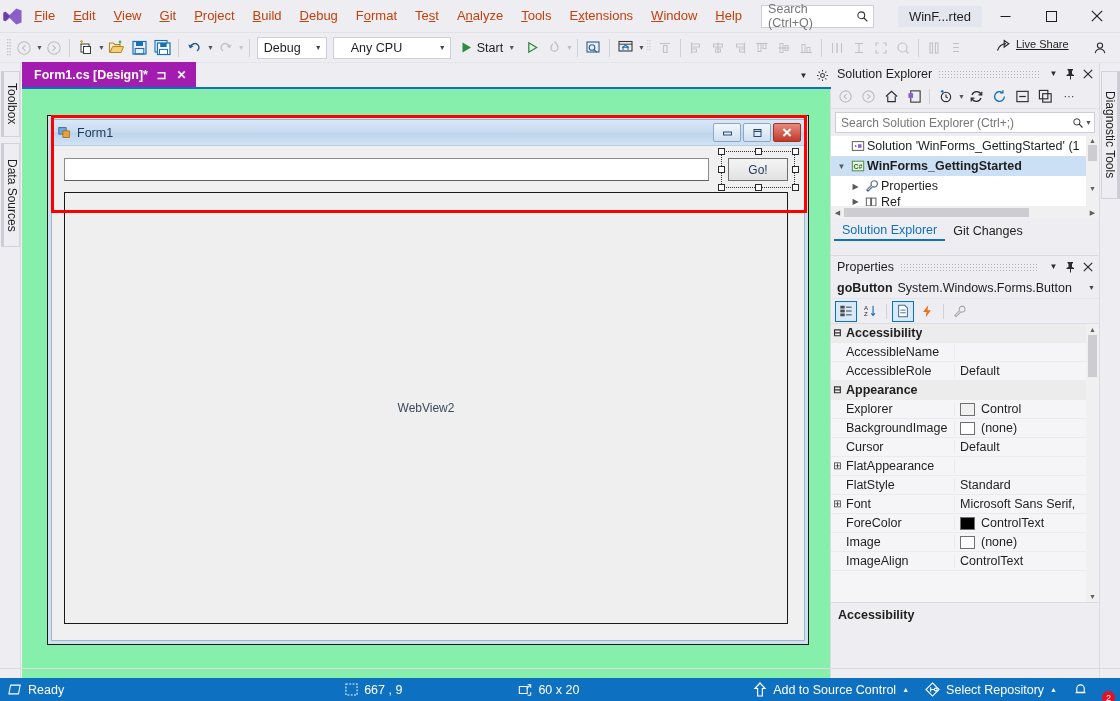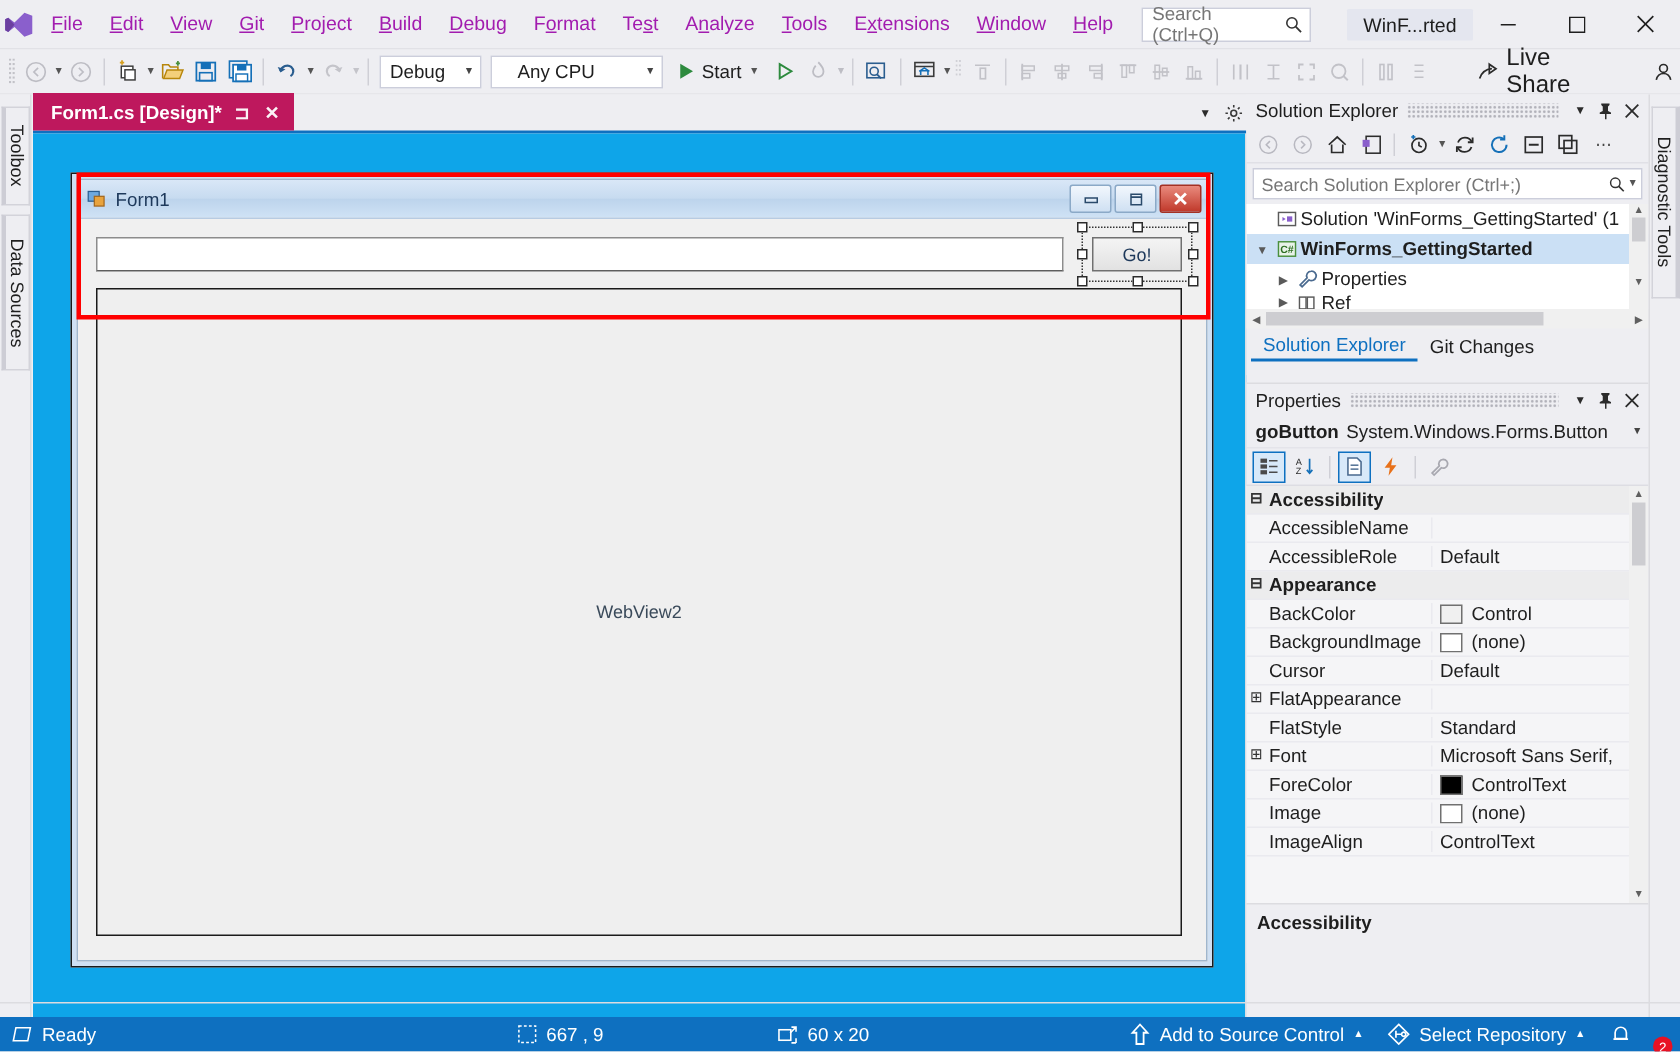--- a/index.html
+++ b/index.html
@@ -17,21 +17,21 @@
 
   
   .titlebar {
     position:absolute; left:0; top:0; width:1120px; height:33px;
     background:#eeeef2; display:flex; align-items:center;
     border-bottom:1px solid #e1e1e6;
   }
   .vs-logo { width:34px; display:flex; align-items:center; justify-content:center; }
   .menu { display:flex; align-items:center; height:33px; }
   .menu-item {
-    padding:3px 9px; font-size:13px; color:#a21caf; cursor:default;
+    padding:3px 9px; font-size:13px; color:#c2410c; cursor:default;
     line-height:18px; white-space:nowrap;
   }
   .menu-item u { text-decoration:underline; }
   .search-box {
     margin-left:10px; width:148px; height:23px; background:#fff;
     border:1px solid #cccedb; display:flex; align-items:center;
     padding:0 4px 0 6px; color:#6d6d6d; font-size:12.5px;
   }
   .search-box .ph { flex:1; color:#767676; }
   .win-title {
@@ -53,21 +53,21 @@
   .tb-grip { width:9px; height:20px; display:flex; align-items:center; justify-content:center; }
   .combo {
     height:22px; background:#fff; border:1px solid #cccedb; display:flex;
     align-items:center; padding:0 4px 0 6px; font-size:12.5px; margin:0 3px;
   }
   .combo .cv { flex:1; white-space:nowrap; }
   .combo .ca { font-size:7px; color:#444; margin-left:6px; }
   .combo-debug { width:70px; }
   .combo-cpu { width:118px;padding-left:17px; }
   .start-btn { display:flex; align-items:center; gap:4px; padding:2px 6px; height:24px; }
-  .live-share { display:flex; align-items:center; gap:5px; padding:2px 6px; height:24px; font-size:16px; }
+  .live-share { display:flex; gap:5px; padding:2px 6px; height:24px; font-size:11px;text-decoration:underline; }
 
   
   .left-rail {
     position:absolute; left:0; top:63px; width:21px; height:615px;
     background:#eeeef2; border-right:1px solid #dcdce0;
   }
   .vtab {
     position:absolute; left:1px; width:19px;
     background:#eeeef2; border:1px solid #d3d3da; border-left:3px solid #cdcdd5;
     display:flex; align-items:center; justify-content:center;
@@ -79,30 +79,30 @@
   #vtab-toolbox { top:8px; height:66px; }
   #vtab-datasources { top:80px; height:104px; }
 
   
   .tabstrip {
     position:absolute; left:22px; top:63px; width:809px; height:26px;
     background:#eeeef2; border-bottom:2px solid #0e70c0;
     display:flex; align-items:flex-end;
   }
   .doc-tab {
-    height:25px; background:#be185d; color:#fff; display:flex; align-items:center;
+    height:25px; background:#a21caf; color:#fff; display:flex; align-items:center;
     gap:7px; padding:0 8px 0 12px; font-size:12.5px; font-weight:bold;
   }
   .tab-pin, .tab-close { font-size:12px; opacity:.95; width:13px; text-align:center; }
   .tabstrip-right { margin-left:auto; display:flex; align-items:center; gap:2px; padding-bottom:3px; }
 
   
   .designer {
     position:absolute; left:22px; top:89px; width:809px; height:589px;
-    background:#0ea5e9; border-right:1px solid #dcdce0;
+    background:#86efac; border-right:1px solid #dcdce0;
   }
   .form-window {
     position:absolute; left:25px; top:26px; width:762px; height:530px;
     background:#eff0f1; border:1px solid #1a1a1a;
     box-shadow:0 0 0 3px #cfe0f3 inset;
   }
   .form-chrome {
     position:absolute; left:3px; top:3px; right:3px; bottom:3px;
     background:#f0f0f0; border:1px solid #9fb6cd;
   }
@@ -877,21 +877,21 @@
           </div>
           <div class="prow cat">
             <span class="pexp">⊟</span>
             <span class="pname">Appearance</span>
             <span class="pval">
               <span></span>
             </span>
           </div>
           <div class="prow">
             <span class="pexp"></span>
-            <span class="pname">BackColor</span>
+            <span class="pname">Explorer</span>
             <span class="pval">
               <span class="swatch" style="background: rgb(240, 240, 240);"></span>
               <span>Control</span>
             </span>
           </div>
           <div class="prow">
             <span class="pexp"></span>
             <span class="pname">BackgroundImage</span>
             <span class="pval">
               <span class="swatch" style="background: rgb(255, 255, 255);"></span>

